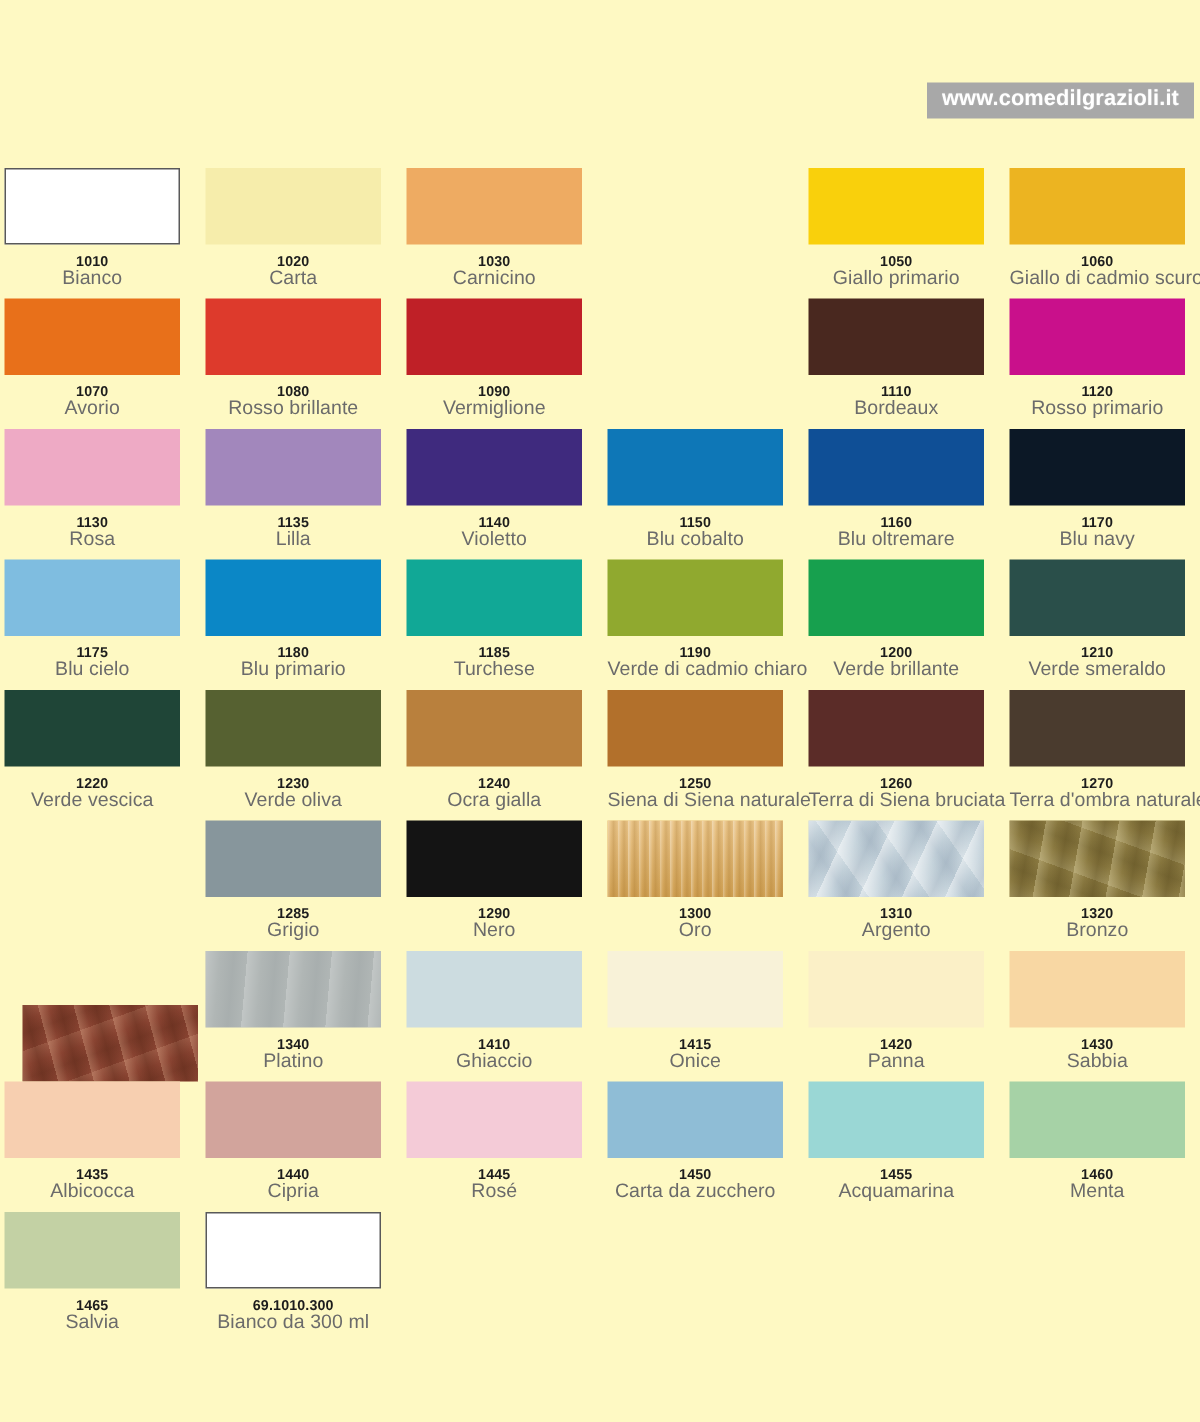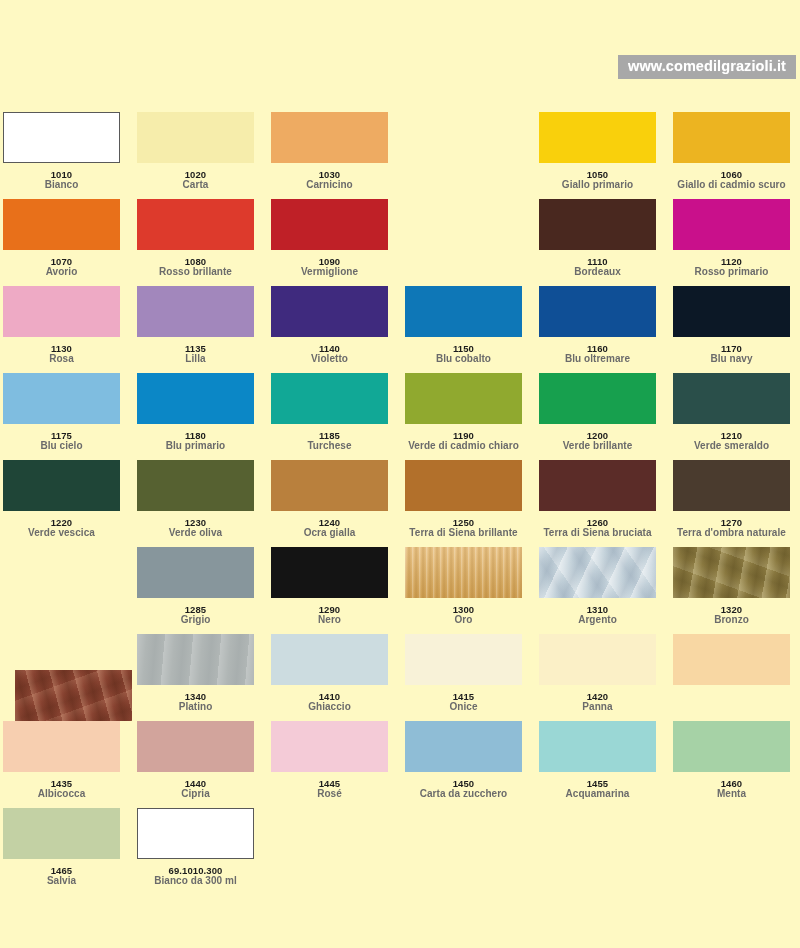--- a/index.html
+++ b/index.html
@@ -154,22 +154,22 @@
     display: block;
     font-size: 9.5px;
     font-weight: 700;
     color: #1c1c1c;
     line-height: 11px;
     letter-spacing: 0.1px;
     white-space: nowrap;
   }
   .swatch-name {
     display: block;
-    font-size: 10px;
-    font-weight: 700;
+    font-size: 13px;
+    font-weight: 400;
     color: #6b6b6b;
     line-height: 10px;
     letter-spacing: 0.05px;
     white-space: nowrap;
   }
 </style>
 </head>
 <body>
 
 <div id="chart-root">
@@ -358,21 +358,21 @@
           <div class="swatch-chip" title="1240 Ocra gialla" style="background: rgb(185, 128, 61);"></div>
           <div class="swatch-label">
             <span class="swatch-code">1240</span>
             <span class="swatch-name">Ocra gialla</span>
           </div>
         </div>
         <div class="swatch-cell" style="left: 402px;">
           <div class="swatch-chip" title="1250 Terra di Siena naturale" style="background: rgb(178, 112, 43);"></div>
           <div class="swatch-label">
             <span class="swatch-code">1250</span>
-            <span class="swatch-name">Terra di Siena brillante</span>
+            <span class="swatch-name">Siena di Siena naturale</span>
           </div>
         </div>
         <div class="swatch-cell" style="left: 536px;">
           <div class="swatch-chip" title="1260 Terra di Siena bruciata" style="background: rgb(91, 44, 40);"></div>
           <div class="swatch-label">
             <span class="swatch-code">1260</span>
             <span class="swatch-name">Terra di Siena bruciata</span>
           </div>
         </div>
         <div class="swatch-cell" style="left: 670px;">
@@ -451,20 +451,24 @@
         </div>
         <div class="swatch-cell" style="left: 536px;">
           <div class="swatch-chip" title="1420 Panna" style="background: rgb(251, 240, 199);"></div>
           <div class="swatch-label">
             <span class="swatch-code">1420</span>
             <span class="swatch-name">Panna</span>
           </div>
         </div>
         <div class="swatch-cell" style="left: 670px;">
           <div class="swatch-chip" title="1430 Sabbia" style="background: rgb(248, 215, 163);"></div>
+          <div class="swatch-label">
+            <span class="swatch-code">1430</span>
+            <span class="swatch-name">Sabbia</span>
+          </div>
         </div>
       </div>
       <div class="swatch-row">
         <div class="swatch-cell" style="left: 0px;">
           <div class="swatch-chip" title="1435 Albicocca" style="background: rgb(247, 207, 176);"></div>
           <div class="swatch-label">
             <span class="swatch-code">1435</span>
             <span class="swatch-name">Albicocca</span>
           </div>
         </div>

